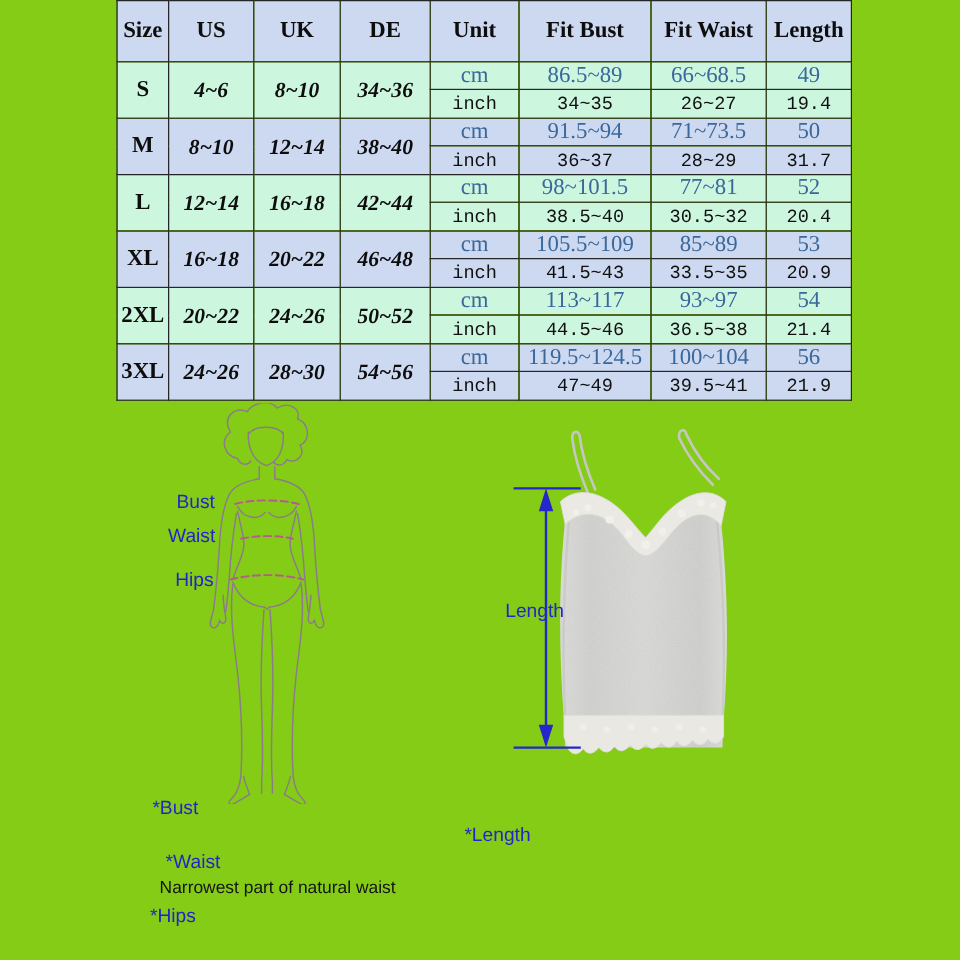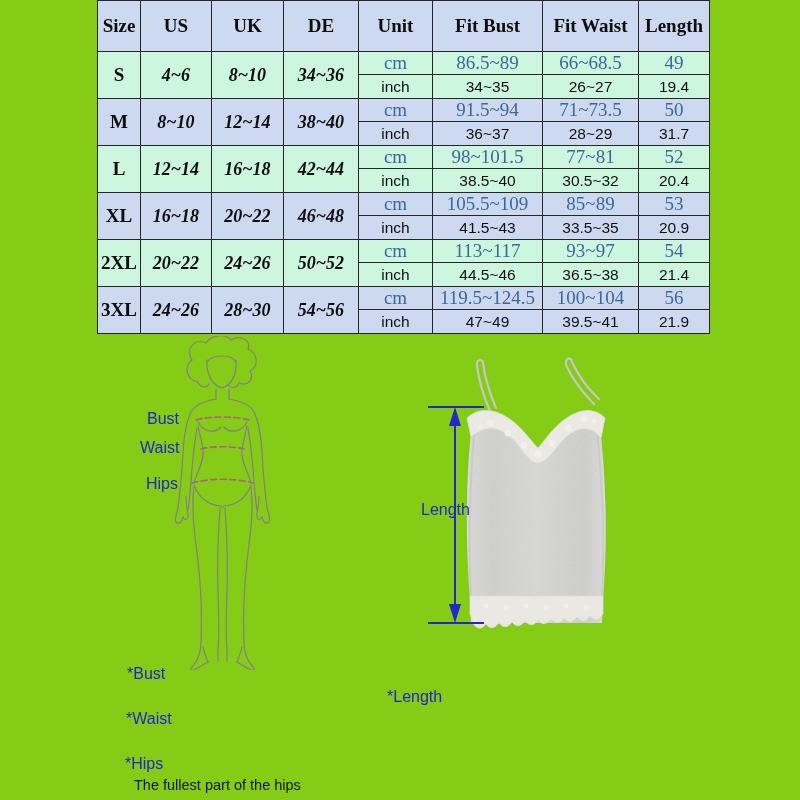--- a/index.html
+++ b/index.html
@@ -12,21 +12,21 @@
     border:1.5px solid #262626;text-align:center;vertical-align:middle;padding:0;overflow:hidden;white-space:nowrap;}
   tr.hdr{height:51px;}
   tr.sub-cm{height:23px;}
   tr.sub-in{height:24px;}
   .bg-blue{background:#cdd9f0;}
   .bg-green{background:#cdf6df;}
   th.hcell{font-family:"Liberation Serif",serif;font-weight:bold;font-size:19px;color:#0d0d0d;}
   td.size-cell{font-family:"Liberation Serif",serif;font-weight:bold;font-size:19px;color:#0d0d0d;}
   td.intl{font-family:"Liberation Serif",serif;font-weight:bold;font-style:italic;font-size:18px;color:#0d0d0d;}
   td.cmv{font-family:"Liberation Serif",serif;font-size:19px;color:#3a689b;}
-  td.inv{font-family:Liberation Sans, sans-serif;font-size:15.5px;color:#101010;}
+  td.inv{font-family:Liberation Mono, monospace;font-size:15.5px;color:#101010;}
 
   
   .blue-label{position:absolute;color:#2424cb;font-size:16px;line-height:1.1;}
   .black-note{position:absolute;color:#141414;font-size:14.5px;line-height:1.25;}
 
   .fig-svg{position:absolute;left:140px;top:336px;}
   .cami-svg{position:absolute;left:420px;top:355px;}
 </style>
 </head>
 <body>
@@ -261,18 +261,18 @@
       <line x1="8" y1="268" x2="64" y2="268"></line>
       <line x1="35" y1="62" x2="35" y2="258"></line>
       <path d="M35,52 L29,71 L41,71 Z" stroke="none"></path>
       <path d="M35,268 L29,249 L41,249 Z" stroke="none"></path>
     </g>
   </svg>
 
   <div class="blue-label" style="left:421px;top:501px;">Length</div>
 
   <div class="blue-label" style="left:127px;top:665px;">*Bust</div>
-  <div class="blue-label" style="left:126px;top:710px;">*Waist</div>
+  <div class="blue-label" style="left:138px;top:710px;">*Waist</div>
+  <div class="black-note" style="left:133px;top:731px;">Narrowest part of natural waist</div>
   <div class="blue-label" style="left:125px;top:755px;">*Hips</div>
-  <div class="black-note" style="left:134px;top:776px;">The fullest part of the hips</div>
   <div class="blue-label" style="left:387px;top:688px;">*Length</div>
 
 </div>
 
 </body></html>

